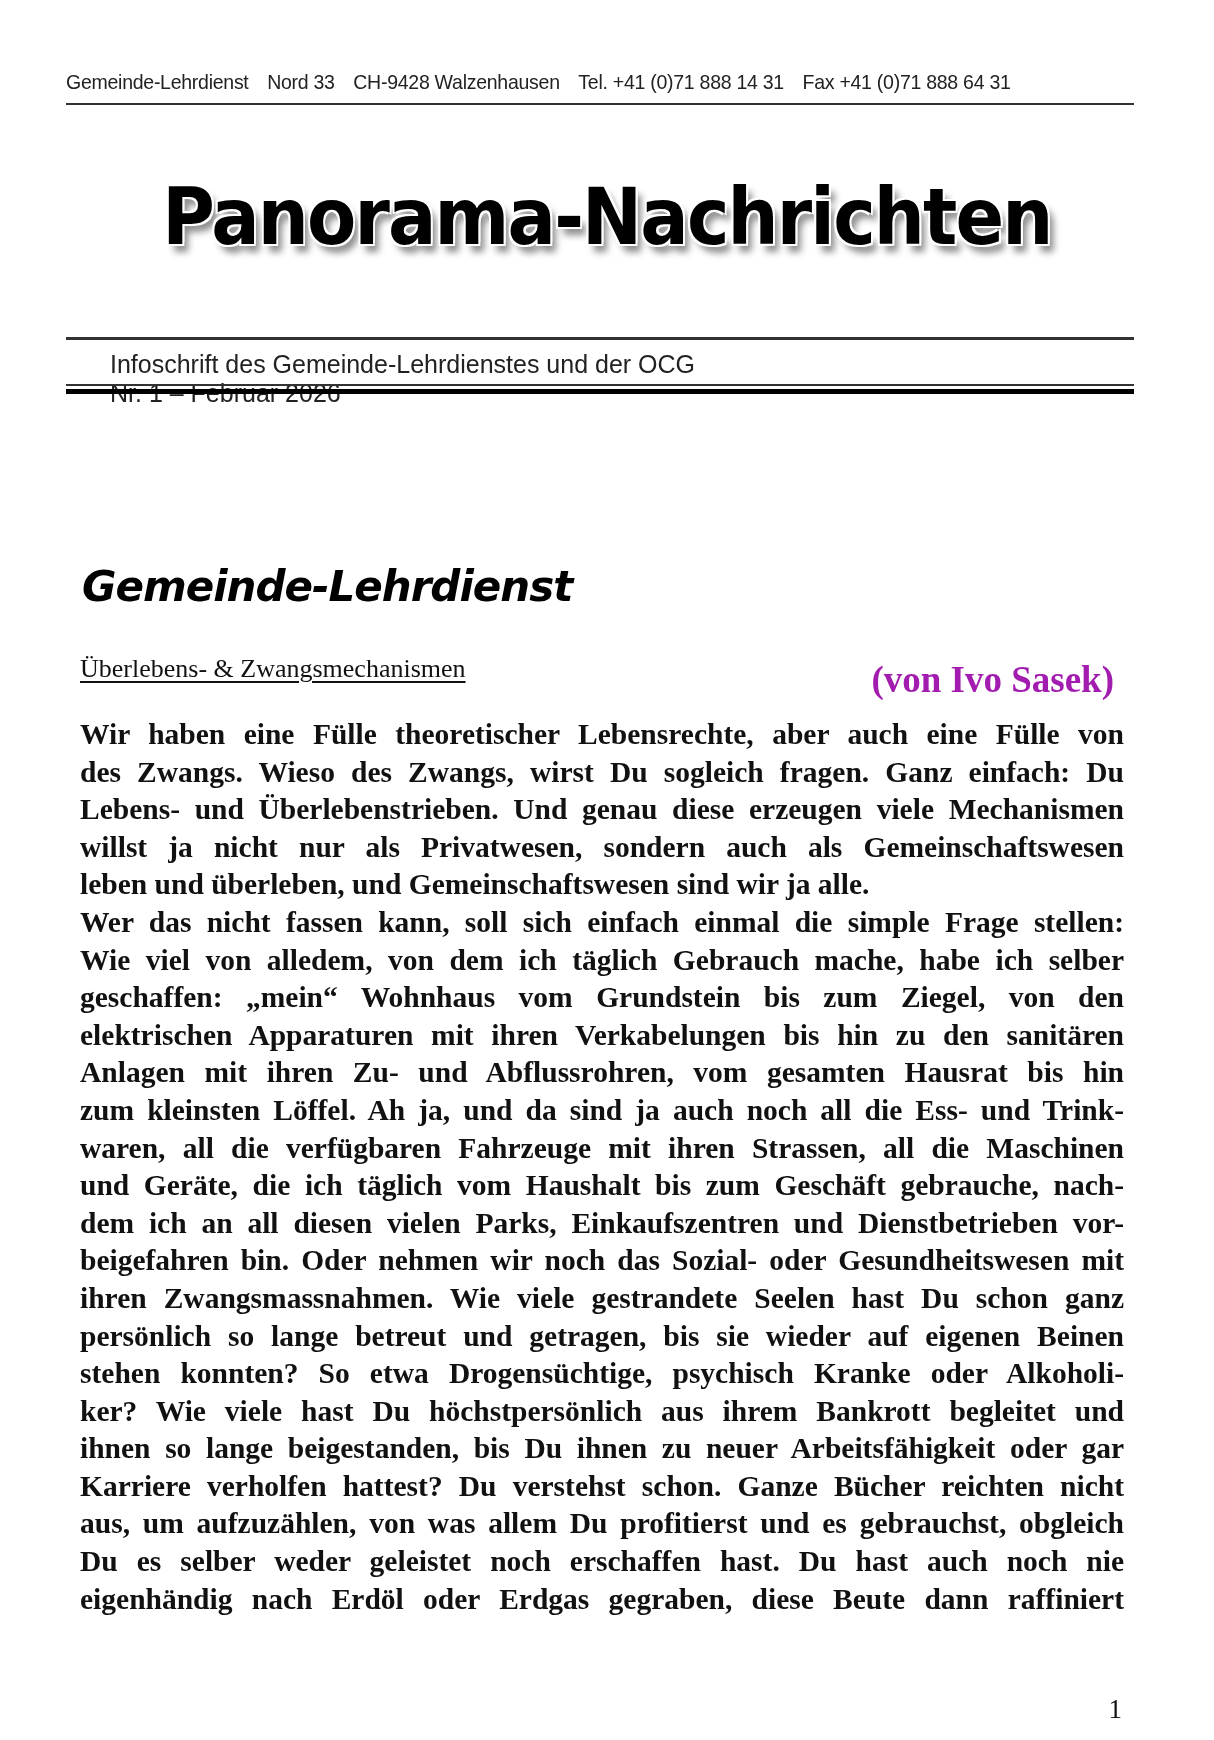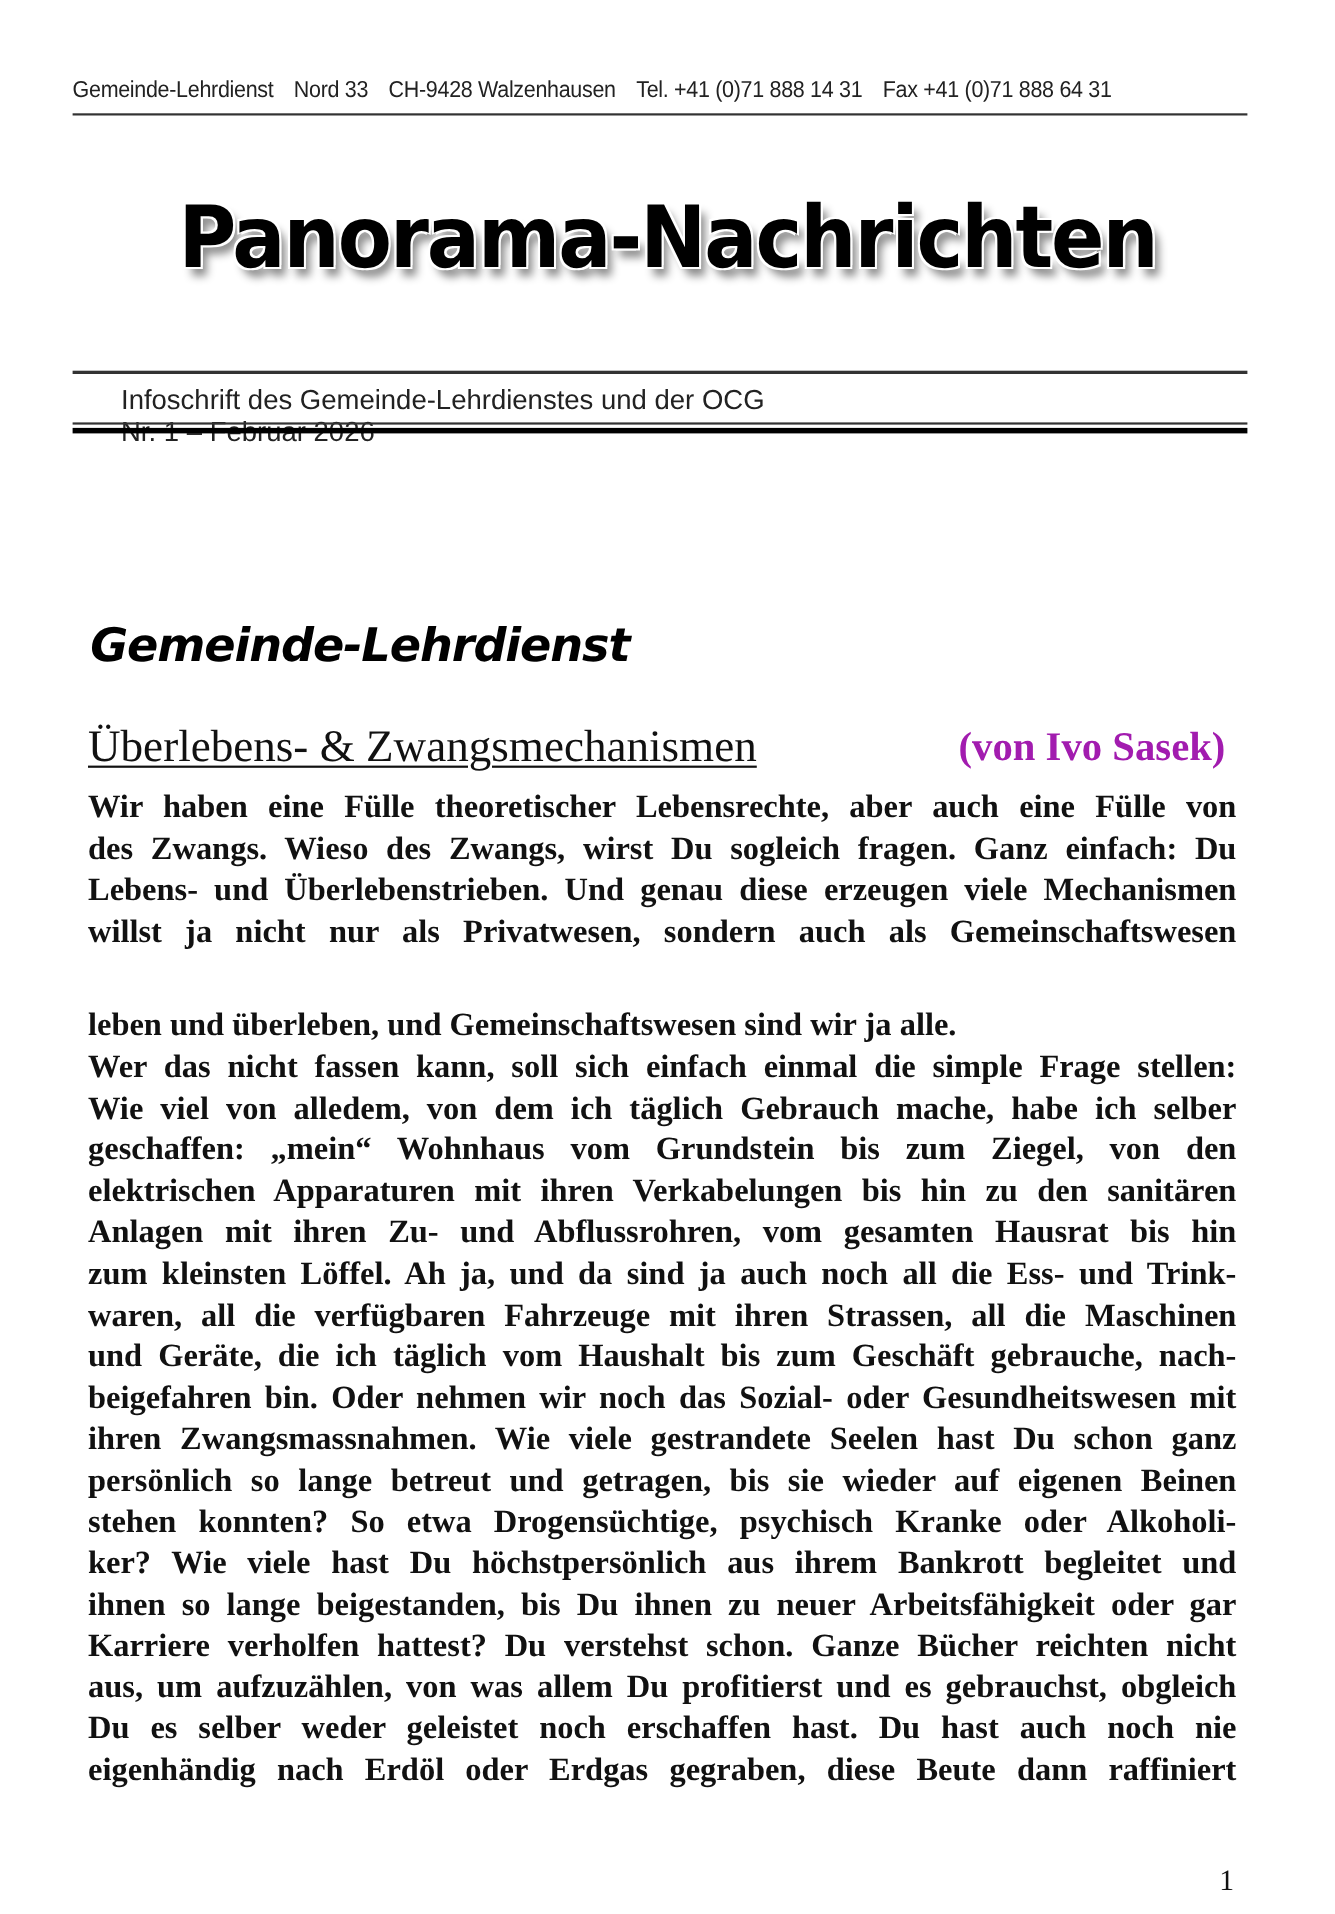--- a/index.html
+++ b/index.html
@@ -99,21 +99,21 @@
       font-style: italic;
       font-size: 42px;
       letter-spacing: -1px;
       color: #000;
     }
     .article-title {
       position: absolute;
       left: 80px;
       top: 654px;
       font-family: "Liberation Serif", serif;
-      font-size: 41px;
+      font-size: 26px;
       color: #111;
       text-decoration: underline;
       text-underline-offset: 4px;
       text-decoration-thickness: 2px;
     }
     .article-author {
       position: absolute;
       right: 100px;
       top: 658px;
       font-family: "Liberation Serif", serif;
@@ -135,21 +135,20 @@
       display: block;
       text-align: justify;
       text-align-last: justify;
       white-space: nowrap;
       height: 37.6px;
       overflow: visible;
       font-weight: bold;
     }
     .body-line.last {
       text-align-last: left;
-      margin-top: 48px;
     }
     .page-number {
       position: absolute;
       right: 92px;
       top: 1694px;
       font-family: "Liberation Serif", serif;
       font-size: 27px;
       color: #111;
     }
   </style>
@@ -187,20 +186,21 @@
   <span class="body-line">willst ja nicht nur als Privatwesen, sondern auch als Gemeinschaftswesen</span>
   <span class="body-line last">leben und überleben, und Gemeinschaftswesen sind wir ja alle.</span>
   <span class="body-line">Wer das nicht fassen kann, soll sich einfach einmal die simple Frage stellen:</span>
   <span class="body-line">Wie viel von alledem, von dem ich täglich Gebrauch mache, habe ich selber</span>
   <span class="body-line">geschaffen: „mein“ Wohnhaus vom Grundstein bis zum Ziegel, von den</span>
   <span class="body-line">elektrischen Apparaturen mit ihren Verkabelungen bis hin zu den sanitären</span>
   <span class="body-line">Anlagen mit ihren Zu- und Abflussrohren, vom gesamten Hausrat bis hin</span>
   <span class="body-line">zum kleinsten Löffel. Ah ja, und da sind ja auch noch all die Ess- und Trink-</span>
   <span class="body-line">waren, all die verfügbaren Fahrzeuge mit ihren Strassen, all die Maschinen</span>
   <span class="body-line">und Geräte, die ich täglich vom Haushalt bis zum Geschäft gebrauche, nach-</span>
+  <span class="body-line">dem ich an all diesen vielen Parks, Einkaufszentren und Dienstbetrieben vor-</span>
   <span class="body-line">beigefahren bin. Oder nehmen wir noch das Sozial- oder Gesundheitswesen mit</span>
   <span class="body-line">ihren Zwangsmassnahmen. Wie viele gestrandete Seelen hast Du schon ganz</span>
   <span class="body-line">persönlich so lange betreut und getragen, bis sie wieder auf eigenen Beinen</span>
   <span class="body-line">stehen konnten? So etwa Drogensüchtige, psychisch Kranke oder Alkoholi-</span>
   <span class="body-line">ker? Wie viele hast Du höchstpersönlich aus ihrem Bankrott begleitet und</span>
   <span class="body-line">ihnen so lange beigestanden, bis Du ihnen zu neuer Arbeitsfähigkeit oder gar</span>
   <span class="body-line">Karriere verholfen hattest? Du verstehst schon. Ganze Bücher reichten nicht</span>
   <span class="body-line">aus, um aufzuzählen, von was allem Du profitierst und es gebrauchst, obgleich</span>
   <span class="body-line">Du es selber weder geleistet noch erschaffen hast. Du hast auch noch nie</span>
   <span class="body-line">eigenhändig nach Erdöl oder Erdgas gegraben, diese Beute dann raffiniert</span>

